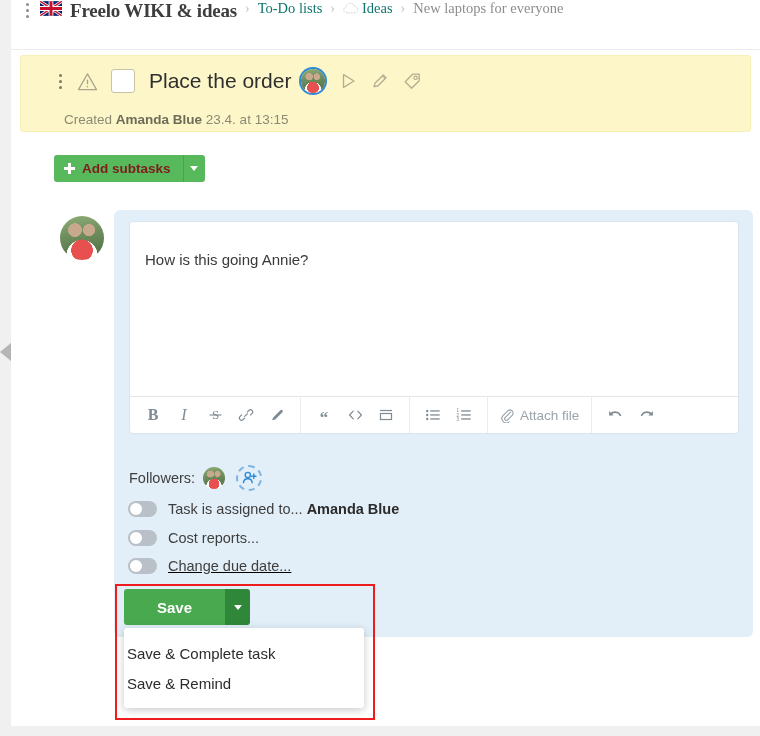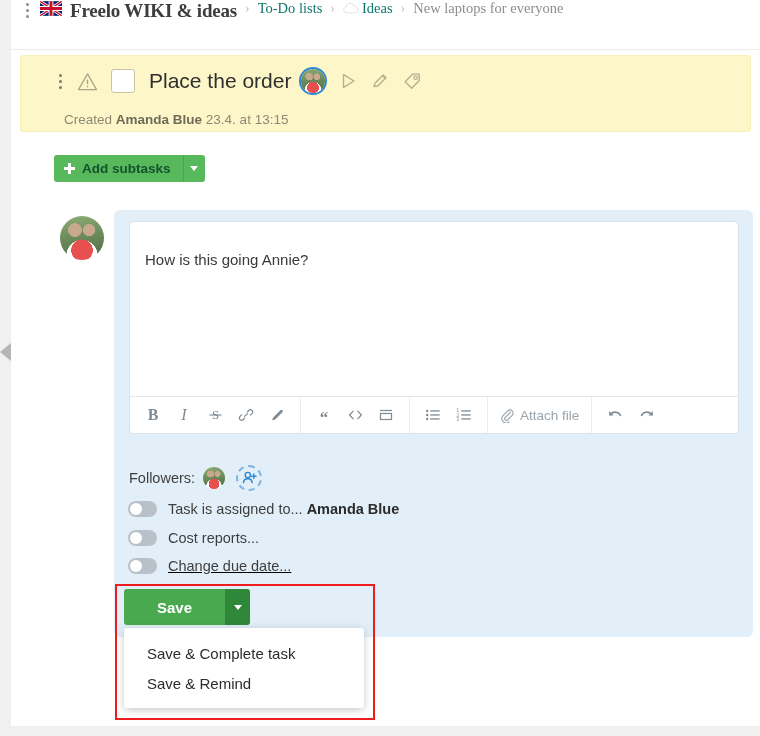--- a/index.html
+++ b/index.html
@@ -129,21 +129,21 @@
   }
   .created-line b { color: #6e6c58; }
 
   
   .subtask-wrap {
     position: absolute; left: 43px; top: 155px;
     display: flex; height: 27px;
   }
   .btn-green {
     background: #58b85c;
-    color: #14532d;
+    color: #7f1d1d;
     font-size: 13.5px; font-weight: bold;
     border: none;
     padding: 0 12px 0 10px;
     display: flex; align-items: center; gap: 7px;
     border-radius: 3px 0 0 3px;
     cursor: pointer;
     height: 27px;
     font-family: "Liberation Sans", sans-serif;
   }
   .plus-glyph {
@@ -271,21 +271,21 @@
     position: absolute; left: 113px; top: 628px;
     width: 240px; height: 80px;
     background: #ffffff;
     border-radius: 3px;
     box-shadow: 0 2px 8px rgba(0,0,0,0.22);
     z-index: 6;
     padding: 10px 0;
   }
   .dd-item {
     height: 30px; display: flex; align-items: center;
-    padding-left: 23px; font-size: 15px; color: #2c2c2c;
+    padding-left: 3px; font-size: 15px; color: #2c2c2c;
     cursor: pointer;
   }
 
   
   .red-box {
     position: absolute; left: 104px; top: 584px;
     width: 260px; height: 136px;
     border: 2px solid #ee1c1c;
     pointer-events: none;
     z-index: 10;

